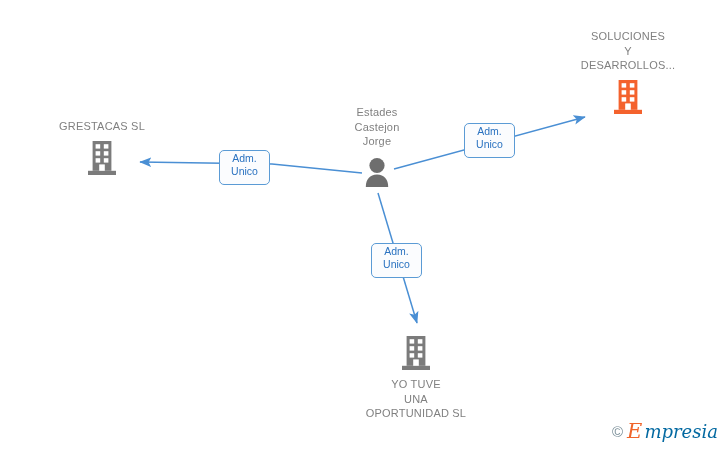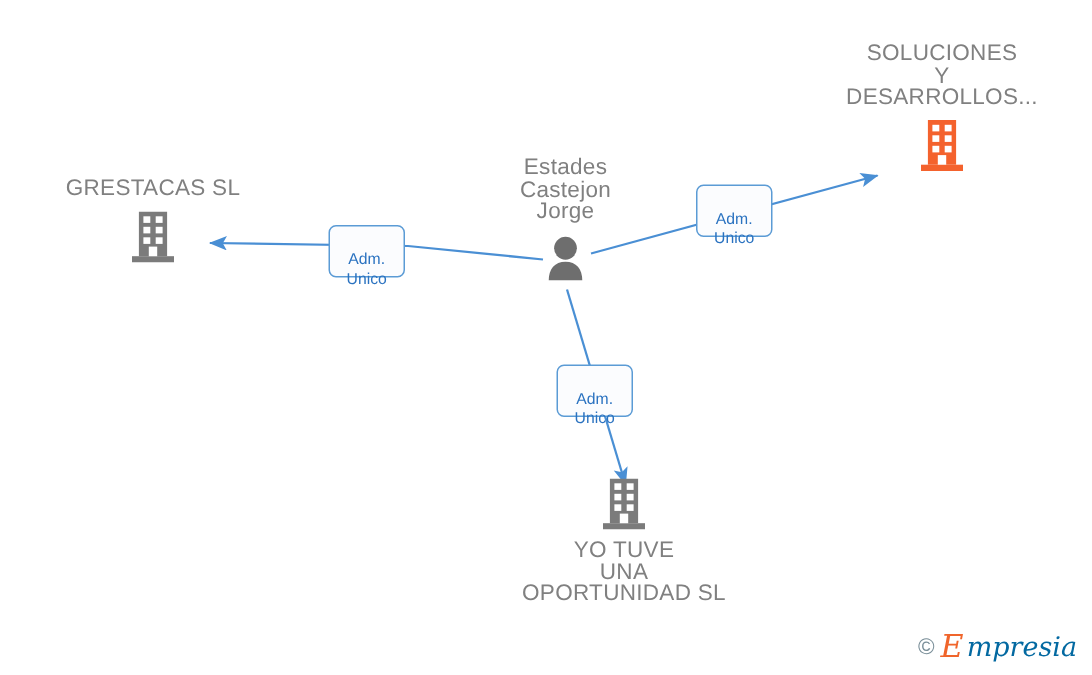--- a/index.html
+++ b/index.html
@@ -27,21 +27,21 @@
     height: 450px;
   }
 
   
   .node {
     position: absolute;
     text-align: center;
   }
   .node-label {
     color: #808080;
-    font-size: 15px;
+    font-size: 11px;
     line-height: 14.5px;
     letter-spacing: 0.2px;
     white-space: pre-line;
   }
   .company-icon,
   .person-icon {
     display: block;
     margin: 0 auto;
   }
 
@@ -49,21 +49,21 @@
   .edge-label {
     position: absolute;
     box-sizing: border-box;
     border: 1.3px solid #5b9bd5;
     border-radius: 5px;
     background: #fbfcfe;
     color: #2a72c0;
     font-size: 10.5px;
     line-height: 13px;
     text-align: center;
-    padding-top: 16px;
+    padding-top: 1px;
     white-space: pre-line;
     z-index: 5;
   }
 
   
   #watermark {
     position: absolute;
     right: 10px;
     bottom: 8px;
     display: flex;
@@ -154,21 +154,21 @@
       <rect x="7.6" y="3.2" width="4.6" height="4.4" fill="#ffffff"></rect>
       <rect x="15.8" y="3.2" width="4.6" height="4.4" fill="#ffffff"></rect>
       <rect x="7.6" y="10.2" width="4.6" height="4.4" fill="#ffffff"></rect>
       <rect x="15.8" y="10.2" width="4.6" height="4.4" fill="#ffffff"></rect>
       <rect x="7.6" y="17.2" width="4.6" height="4.4" fill="#ffffff"></rect>
       <rect x="15.8" y="17.2" width="4.6" height="4.4" fill="#ffffff"></rect>
       <rect x="11.2" y="23.4" width="5.6" height="6.4" fill="#ffffff"></rect>
     </svg>
   </div>
 
-  <div class="node" style="left:346px; top:319px; width:140px;">
+  <div class="node" style="left:346px; top:336px; width:140px;">
     <svg class="company-icon" width="28" height="34" viewBox="0 0 28 34" style="margin-bottom:7px;">
       <rect x="4.6" y="0" width="18.8" height="29.8" fill="#7b7b7b"></rect>
       <rect x="0" y="29.8" width="28" height="4.2" fill="#7b7b7b"></rect>
       <rect x="7.6" y="3.2" width="4.6" height="4.4" fill="#ffffff"></rect>
       <rect x="15.8" y="3.2" width="4.6" height="4.4" fill="#ffffff"></rect>
       <rect x="7.6" y="10.2" width="4.6" height="4.4" fill="#ffffff"></rect>
       <rect x="15.8" y="10.2" width="4.6" height="4.4" fill="#ffffff"></rect>
       <rect x="7.6" y="17.2" width="4.6" height="4.4" fill="#ffffff"></rect>
       <rect x="15.8" y="17.2" width="4.6" height="4.4" fill="#ffffff"></rect>
       <rect x="11.2" y="23.4" width="5.6" height="6.4" fill="#ffffff"></rect>

